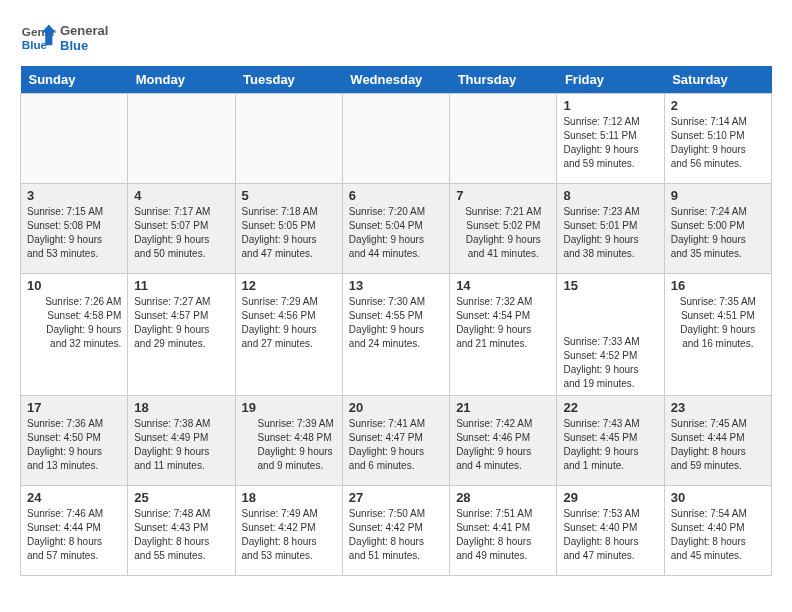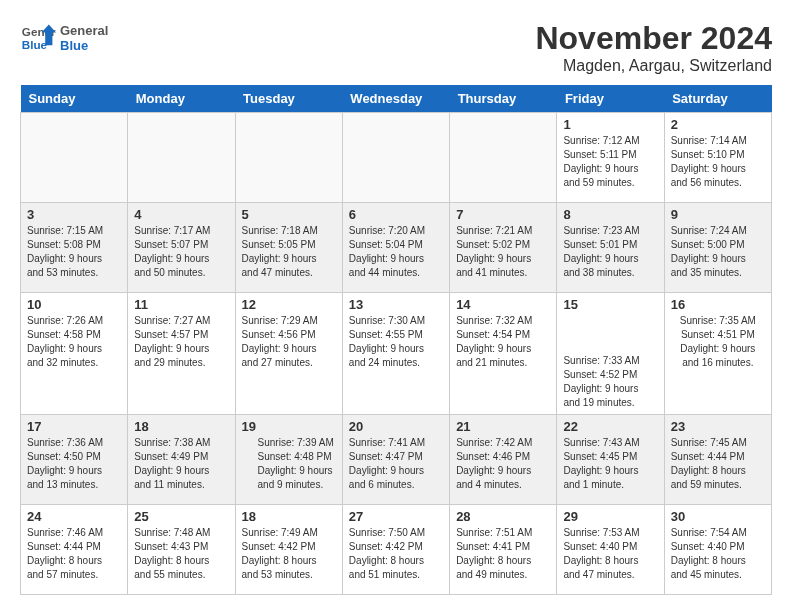--- a/index.html
+++ b/index.html
@@ -84,24 +84,20 @@
     <svg class="logo-icon" viewBox="0 0 40 40">
       <text x="2" y="18" font-size="13" font-weight="bold" fill="#555">General</text>
       <text x="2" y="32" font-size="13" font-weight="bold" fill="#1a6bbf">Blue</text>
       <polygon points="32,5 40,14 36,14 36,28 28,28 28,14 24,14" fill="#1a6bbf"></polygon>
     </svg>
     <div>
       <div style="font-size:13px;font-weight:bold;color:#555;">General</div>
       <div style="font-size:13px;font-weight:bold;color:#1a6bbf;">Blue</div>
     </div>
   </div>
-  <div class="title-section">
-    <div class="month-title">November 2024</div>
-    <div class="location-title">Magden, Aargau, Switzerland</div>
-  </div>
 </div>
 
 <table>
   <thead>
     <tr>
     <th>Sunday</th>
         <th>Monday</th>
         <th>Tuesday</th>
         <th>Wednesday</th>
         <th>Thursday</th>
@@ -149,41 +145,41 @@
 Daylight: 9 hours and 47 minutes.</div>
         </td>
         <td class="even-week">
           <span class="day-number">6</span>
           <div class="day-info" style="white-space: pre-line;">Sunrise: 7:20 AM
 Sunset: 5:04 PM
 Daylight: 9 hours and 44 minutes.</div>
         </td>
         <td class="even-week">
           <span class="day-number">7</span>
-          <div class="day-info" style="white-space: pre-line;">Sunrise: 7:21 AM
+          <div class="day-info" style="white-space: pre-line; text-align: center;">Sunrise: 7:21 AM
 Sunset: 5:02 PM
 Daylight: 9 hours and 41 minutes.</div>
         </td>
         <td class="even-week">
           <span class="day-number">8</span>
           <div class="day-info" style="white-space: pre-line;">Sunrise: 7:23 AM
 Sunset: 5:01 PM
 Daylight: 9 hours and 38 minutes.</div>
         </td>
         <td class="even-week">
           <span class="day-number">9</span>
           <div class="day-info" style="white-space: pre-line;">Sunrise: 7:24 AM
 Sunset: 5:00 PM
 Daylight: 9 hours and 35 minutes.</div>
         </td>
       </tr>
       <tr>
         <td class="odd-week">
           <span class="day-number">10</span>
-          <div class="day-info" style="white-space: pre-line;">Sunrise: 7:26 AM
+          <div class="day-info" style="white-space: pre-line; text-align: right;">Sunrise: 7:26 AM
 Sunset: 4:58 PM
 Daylight: 9 hours and 32 minutes.</div>
         </td>
         <td class="odd-week">
           <span class="day-number">11</span>
           <div class="day-info" style="white-space: pre-line;">Sunrise: 7:27 AM
 Sunset: 4:57 PM
 Daylight: 9 hours and 29 minutes.</div>
         </td>
         <td class="odd-week">

